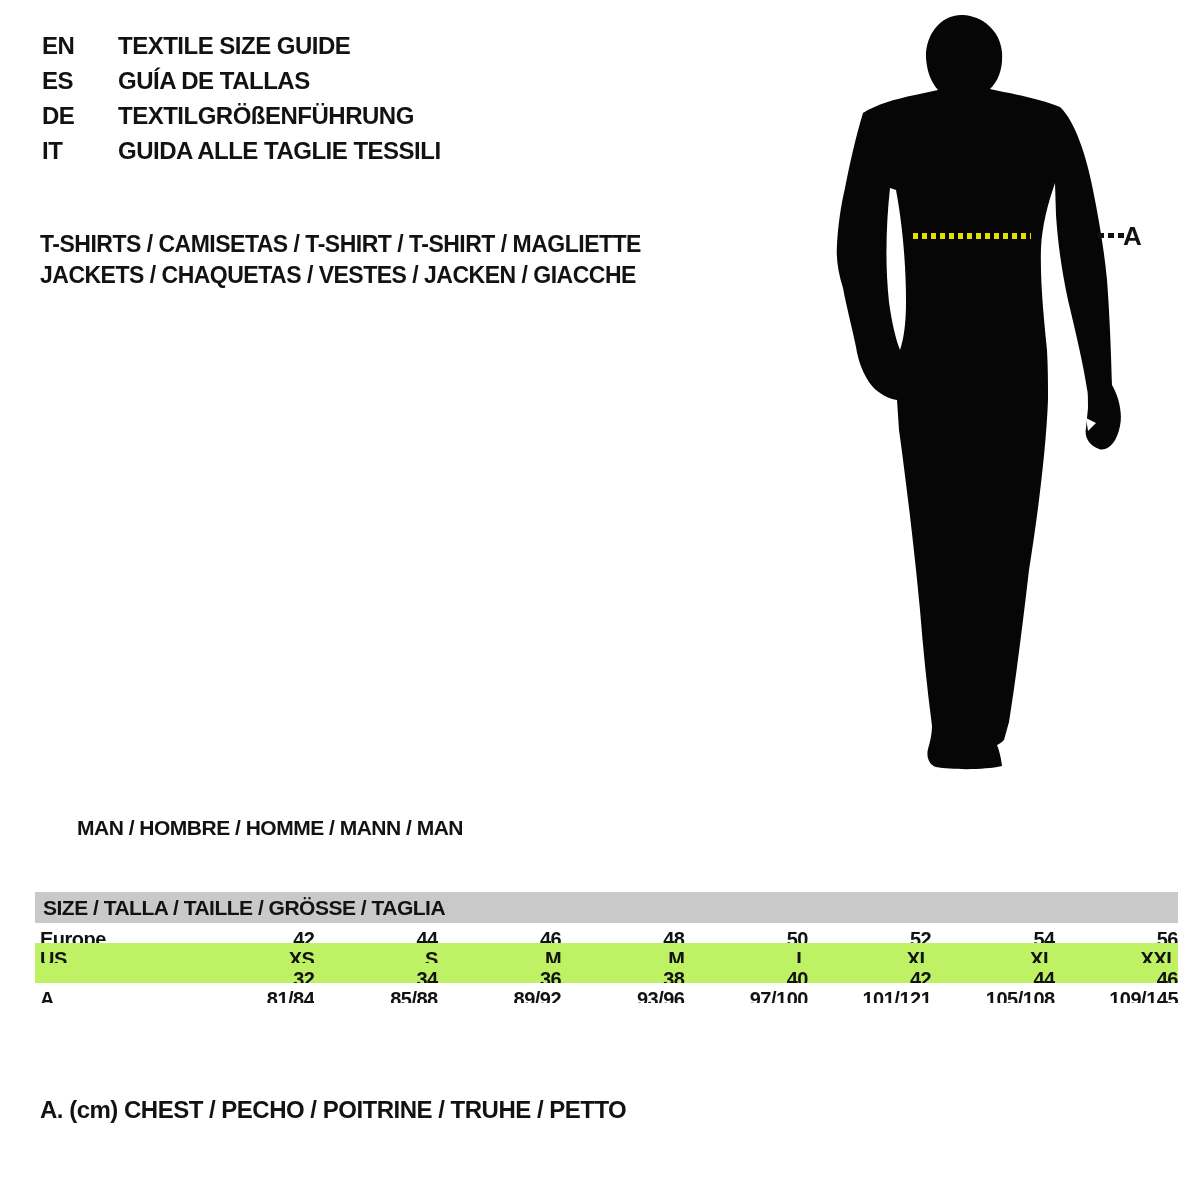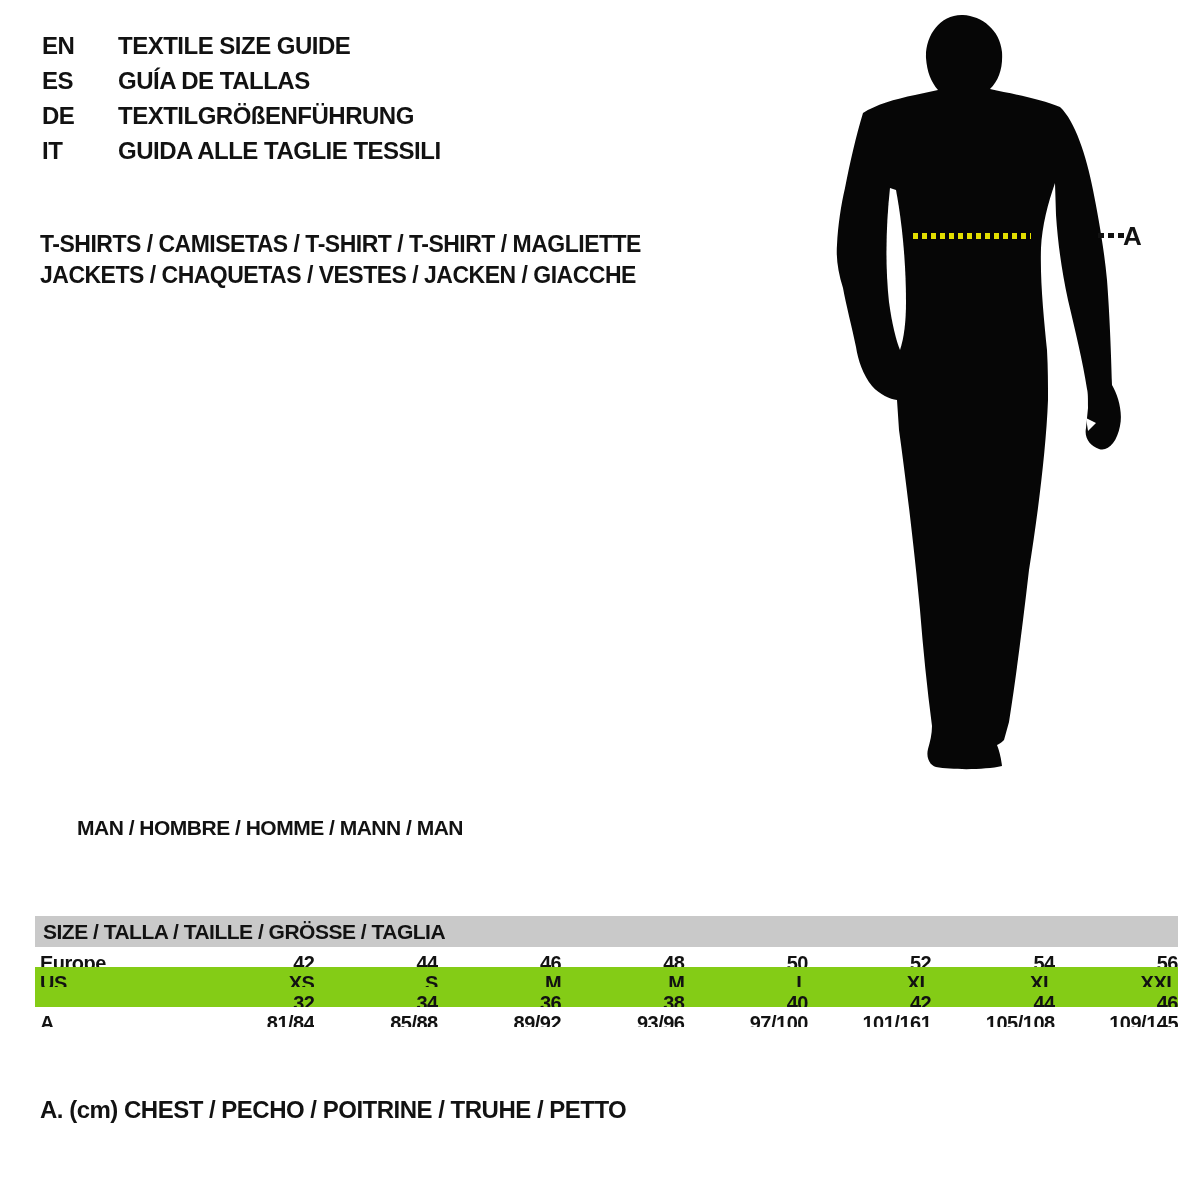--- a/index.html
+++ b/index.html
@@ -29,26 +29,26 @@
   .chest-dots{left:913px;top:233px;width:118px;height:6px;
     background:repeating-linear-gradient(90deg,#e3df00 0 5px,transparent 5px 9px);}
   .measure-dashes{left:1098px;top:233px;width:26px;height:5px;
     background:repeating-linear-gradient(90deg,#111 0 6px,transparent 6px 10px);}
   .measure-label{left:1123px;top:221px;font-size:26px;letter-spacing:-0.5px;}
 
   
   .section-title{left:40px;top:816px;font-size:21px;letter-spacing:-0.5px;white-space:nowrap;margin-left:37px;}
 
   
-  .size-table{left:35px;top:892px;width:1143px;margin-top:24px;}
+  .size-table{left:35px;top:892px;width:1143px;}
   .thead{height:31px;line-height:31px;background:#c9c9c9;
          font-size:21px;padding-left:8px;letter-spacing:-0.5px;white-space:nowrap;}
   .trow{display:grid;grid-template-columns:156px repeat(8,1fr);
         height:20px;line-height:32px;font-size:20px;letter-spacing:-0.5px;}
-  .trow.shaded{background:#84cc16;}
+  .trow.shaded{background:#bef264;}
   .tcell{text-align:right;overflow:hidden;}
   .tcell.label{text-align:left;padding-left:5px;}
 
   
   .footnote{left:40px;top:1096px;font-size:24px;letter-spacing:-0.5px;white-space:nowrap;}
 </style>
 </head>
 <body>
 
 <div class="canvas">
@@ -169,21 +169,21 @@
           <div class="tcell">44</div>
           <div class="tcell">46</div>
         </div>
         <div class="trow">
           <div class="tcell label">A</div>
           <div class="tcell">81/84</div>
           <div class="tcell">85/88</div>
           <div class="tcell">89/92</div>
           <div class="tcell">93/96</div>
           <div class="tcell">97/100</div>
-          <div class="tcell">101/161</div>
+          <div class="tcell">101/121</div>
           <div class="tcell">105/108</div>
           <div class="tcell">109/145</div>
         </div>
       </div>
   </div>
 
   <div class="abs footnote">A. (cm) CHEST / PECHO / POITRINE / TRUHE / PETTO</div>
 
 </div>
 

